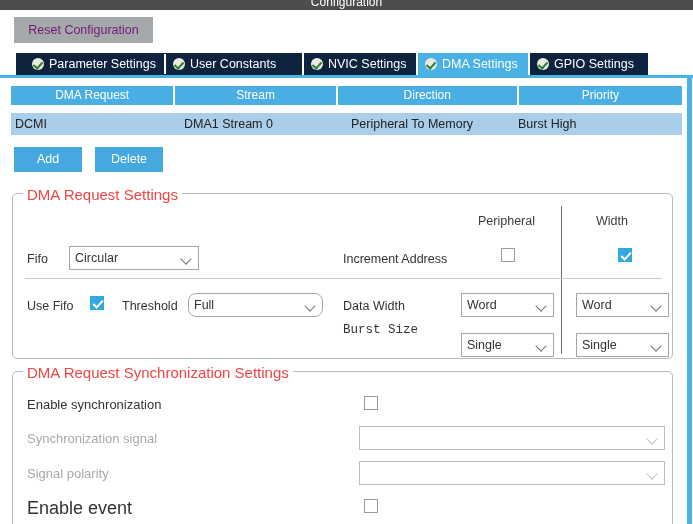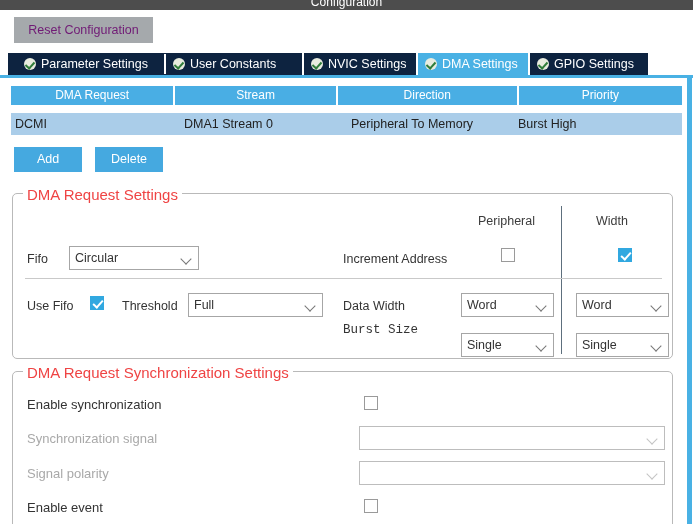--- a/index.html
+++ b/index.html
@@ -279,21 +279,21 @@
 <div id="root">
 
   <div class="titlebar">
     <div class="titlebar-text">Configuration</div>
   </div>
 
   <button class="reset-btn">Reset Configuration</button>
 
   <div class="tabstrip">
 
-    <div class="tab" style="left:8px;  width:187px;padding-left:16px;">
+    <div class="tab" style="left:16px;  width:187px;padding-left:16px;">
       <span class="check-icon"></span>
       <span>Parameter Settings</span>
     </div>
     <div class="tab-sep" style="left:164px;"></div>
 
     <div class="tab" style="left:166px; width:136px;">
       <span class="check-icon"></span>
       <span>User Constants</span>
     </div>
     <div class="tab-sep" style="left:302px;"></div>
@@ -350,21 +350,21 @@
     <div class="lbl" style="left:330px; top:57px;">Increment Address</div>
     <div class="cb" style="left:488px; top:54px;"></div>
     <div class="cb on" style="left:605px; top:54px;"></div>
 
     <div class="hrule" style="left:12px; top:84px; width:637px;"></div>
 
     <div class="lbl" style="left:14px; top:104px;">Use Fifo</div>
     <div class="cb on" style="left:77px; top:102px;"></div>
 
     <div class="lbl" style="left:109px; top:104px;">Threshold</div>
-    <div class="sel" style="left:175px; top:99px; width:135px;">
+    <div class="sel" style="left:175px; top:99px; width:135px;border-radius:8px;">
       <span class="sel-val">Full</span>
       <span class="chev"></span>
     </div>
 
     <div class="lbl" style="left:330px; top:104px;">Data Width</div>
     <div class="sel" style="left:448px; top:99px; width:93px;">
       <span class="sel-val">Word</span>
       <span class="chev"></span>
     </div>
     <div class="sel" style="left:563px; top:99px; width:93px;">
@@ -394,21 +394,21 @@
       <span class="sel-val"></span>
       <span class="chev"></span>
     </div>
 
     <div class="lbl dim" style="left:14px; top:94px; font-size:13px;">Signal polarity</div>
     <div class="sel disabled" style="left:346px; top:89px; width:306px;">
       <span class="sel-val"></span>
       <span class="chev"></span>
     </div>
 
-    <div class="lbl" style="left:14px; top:128px; font-size:13px;">Enable event</div>
+    <div class="lbl" style="left:14px; top:128px; font-size:18px;">Enable event</div>
     <div class="cb" style="left:351px; top:127px;"></div>
   </div>
 
   <div class="scrollbar">
     <div class="thumb"></div>
   </div>
 
 </div>
 
 </body></html>

